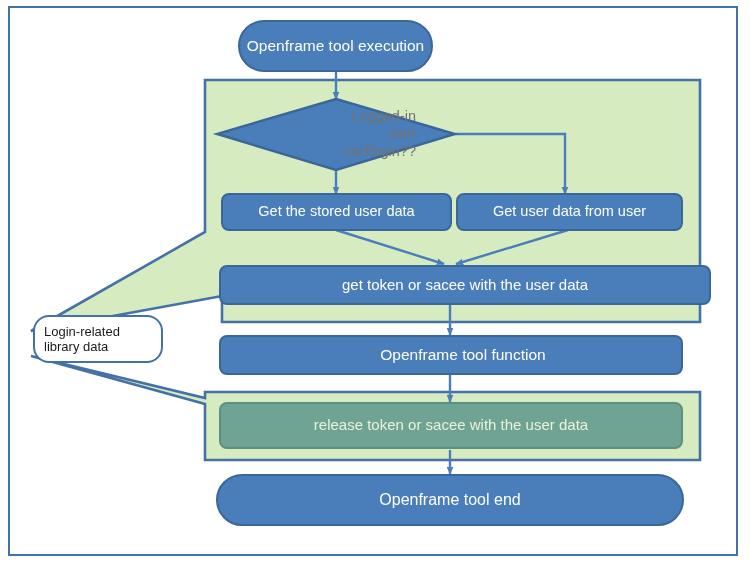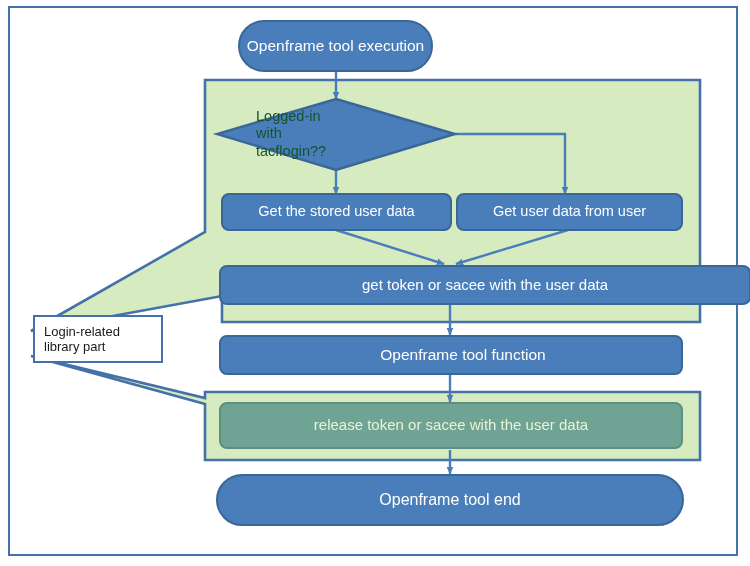--- a/index.html
+++ b/index.html
@@ -68,22 +68,22 @@
     border: 2px solid #4472a8;
     color: #1a1a1a;
     display: flex;
     align-items: center;
     padding-left: 9px;
     text-align: left;
   }
   .callout span { display: block; }
   .diamond-label {
     position: absolute;
-    color: #14532d;
-    text-align: left;
+    color: #737373;
+    text-align: right;
     line-height: 1.2;
     pointer-events: none;
   }
 </style>
 </head>
 <body>
 
 <div id="canvas">
 
   <div id="page-frame"></div>
@@ -117,48 +117,48 @@
 
     <polygon points="336,99 455,134 336,170 217,134" fill="#4a7ebb" stroke="#3a6698" stroke-width="2.4"></polygon>
   </svg>
 
   <div class="node term" style="left:238px; top:20px; width:195px; height:52px; font-size:15.5px;text-align:center;">
     <span>Openframe tool execution</span>
   </div>
 
   <div class="diamond-label" style="left:256px; top:108px; width:160px; font-size:14.5px;">
     <div>Logged-in</div>
-    <div>with</div>
+    <div>user</div>
     <div>tacflogin??</div>
   </div>
 
   <div class="node proc" style="left:221px; top:193px; width:231px; height:38px; font-size:14.5px;">
     <span>Get the stored user data</span>
   </div>
 
   <div class="node proc" style="left:456px; top:193px; width:227px; height:38px; font-size:14.5px;">
     <span>Get user data from user</span>
   </div>
 
-  <div class="node proc" style="left:219px; top:265px; width:532px; height:40px; font-size:15px;">
+  <div class="node proc" style="left:219px; top:265px; width:492px; height:40px; font-size:15px;">
     <span>get token or sacee with the user data</span>
   </div>
 
   <div class="node proc" style="left:219px; top:335px; width:464px; height:40px; font-size:15.5px;padding-left:24px;">
     <span>Openframe tool function</span>
   </div>
 
   <div class="node teal" style="left:219px; top:402px; width:464px; height:47px; font-size:15px;">
     <span>release token or sacee with the user data</span>
   </div>
 
   <div class="node term" style="left:216px; top:474px; width:468px; height:52px; font-size:16px;">
     <span>Openframe tool end</span>
   </div>
 
-  <div class="callout" style="left:33px; top:315px; width:130px; height:48px; font-size:13px;">
+  <div class="callout" style="left:33px; top:315px; width:130px; height:48px; font-size:13px;border-radius:16px;">
     <div>
       <span>Login-related</span>
-      <span>library part</span>
+      <span>library data</span>
     </div>
   </div>
 
 </div>
 
 </body></html>

